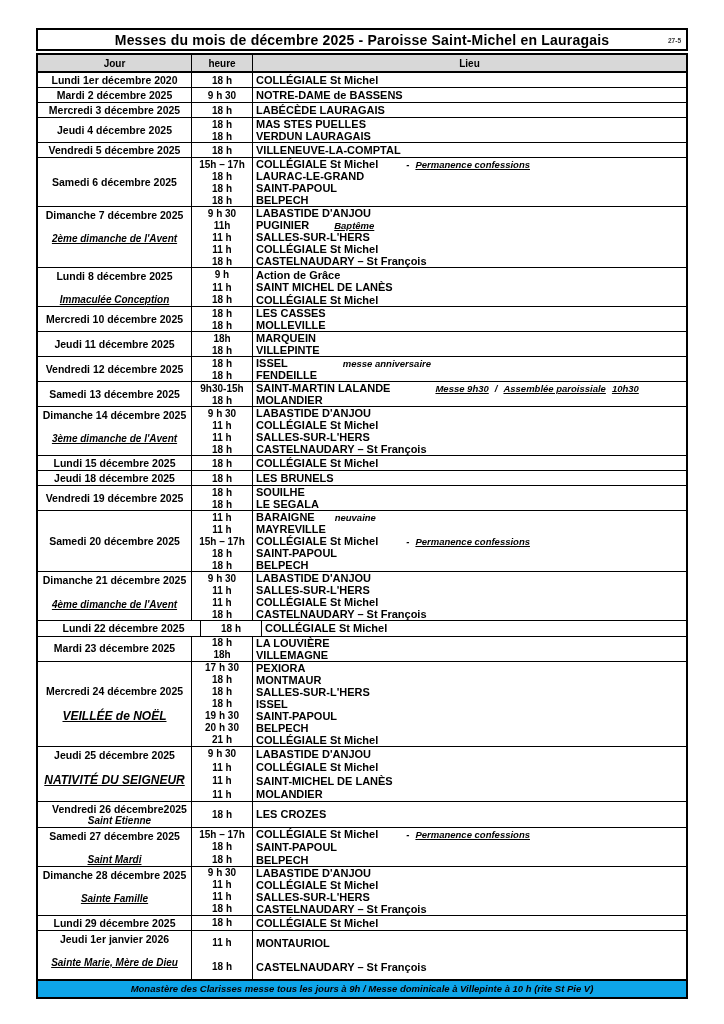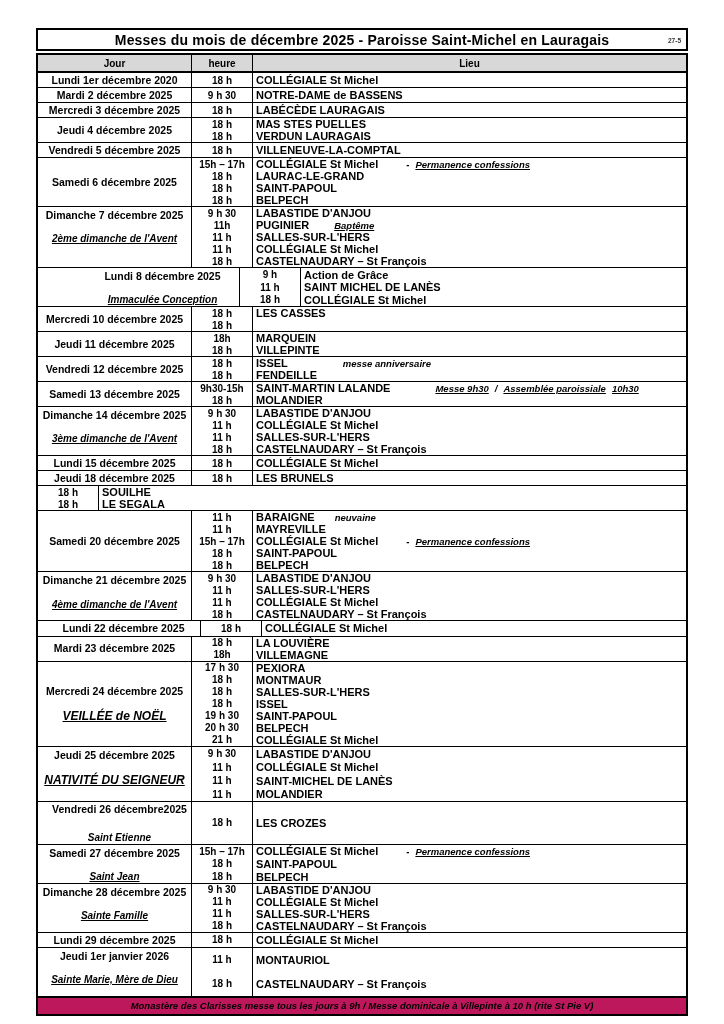--- a/index.html
+++ b/index.html
@@ -43,21 +43,21 @@
   
   .group { display:flex; }
   .group + .group { border-top:1.5px solid #000; }
 
   .day-cell {
     width:154px; border-right:1.5px solid #000;
     display:flex; flex-direction:column; align-items:center; justify-content:center;
     gap:12px; padding:1px 2px; text-align:center;
   }
   .day-cell.top { justify-content:flex-start; padding-top:2px; }
-  .day-cell.compact { gap:17px;padding-left:12px; }
+  .day-cell.compact { gap:0;padding-left:12px; }
   .day-label { font-size:10.5px; font-weight:bold; line-height:1.15; }
   .day-note  {
     font-size:10px; font-weight:bold; font-style:italic;
     text-decoration:underline;
   }
   .day-note.no-u { text-decoration:none; }
   .day-note.big { font-size:12px; }
 
   .rows { flex:1; display:flex; flex-direction:column; }
   .mass-row { flex:1; display:flex; min-height:12px; }
@@ -67,21 +67,21 @@
     font-size:10px; font-weight:bold; white-space:nowrap;
   }
   .place-cell {
     flex:1; display:flex; align-items:center;
     padding-left:3px; font-size:11px; font-weight:bold; white-space:nowrap;
   }
   .extras { display:flex; align-items:center; gap:6px; font-size:9.5px; font-style:italic; }
   .extra.u { text-decoration:underline; }
 
   .tfoot {
-    border-top:2px solid #000; background:#be185d;
+    border-top:2px solid #000; background:#0ea5e9;
     height:18px; display:flex; align-items:center; justify-content:center;
     font-size:9.5px; font-weight:bold; font-style:italic;
   }
 </style>
 </head>
 <body>
 
 <div class="page">
 
   <div class="title-box">
@@ -237,21 +237,21 @@
               </div>
             </div>
             <div class="mass-row">
               <div class="time-cell">18 h</div>
               <div class="place-cell">
                 <span class="place">CASTELNAUDARY – St François</span>
               </div>
             </div>
           </div>
         </div>
-        <div class="group" style="min-height: 36.6px; padding-left: 48px;">
+        <div class="group" style="min-height: 36.6px;">
           <div class="day-cell top">
             <div class="day-label">Lundi 8 décembre 2025</div>
             <div class="day-note">Immaculée Conception</div>
           </div>
           <div class="rows">
             <div class="mass-row">
               <div class="time-cell">9 h</div>
               <div class="place-cell">
                 <span class="place">Action de Grâce</span>
               </div>
@@ -276,20 +276,23 @@
           </div>
           <div class="rows">
             <div class="mass-row">
               <div class="time-cell">18 h</div>
               <div class="place-cell">
                 <span class="place">LES CASSES</span>
               </div>
             </div>
             <div class="mass-row">
               <div class="time-cell">18 h</div>
+              <div class="place-cell">
+                <span class="place">MOLLEVILLE</span>
+              </div>
             </div>
           </div>
         </div>
         <div class="group" style="min-height: 24.4px;">
           <div class="day-cell">
             <div class="day-label">Jeudi 11 décembre 2025</div>
           </div>
           <div class="rows">
             <div class="mass-row">
               <div class="time-cell">18h</div>
@@ -404,20 +407,23 @@
           <div class="rows">
             <div class="mass-row">
               <div class="time-cell">18 h</div>
               <div class="place-cell">
                 <span class="place">LES BRUNELS</span>
               </div>
             </div>
           </div>
         </div>
         <div class="group" style="min-height: 24.4px;">
+          <div class="day-cell">
+            <div class="day-label">Vendredi 19 décembre 2025</div>
+          </div>
           <div class="rows">
             <div class="mass-row">
               <div class="time-cell">18 h</div>
               <div class="place-cell">
                 <span class="place">SOUILHE</span>
               </div>
             </div>
             <div class="mass-row">
               <div class="time-cell">18 h</div>
               <div class="place-cell">
@@ -626,21 +632,21 @@
               <div class="time-cell">18 h</div>
               <div class="place-cell">
                 <span class="place">LES CROZES</span>
               </div>
             </div>
           </div>
         </div>
         <div class="group" style="min-height: 36.6px;">
           <div class="day-cell top">
             <div class="day-label">Samedi 27 décembre 2025</div>
-            <div class="day-note">Saint Jean</div>
+            <div class="day-note">Saint Mardi</div>
           </div>
           <div class="rows">
             <div class="mass-row">
               <div class="time-cell">15h – 17h</div>
               <div class="place-cell">
                 <span class="place">COLLÉGIALE St Michel</span>
                 <span class="extras" style="margin-left: 28px;">
                   <span class="extra">-</span>
                   <span class="extra u">Permanence confessions</span>
                 </span>

